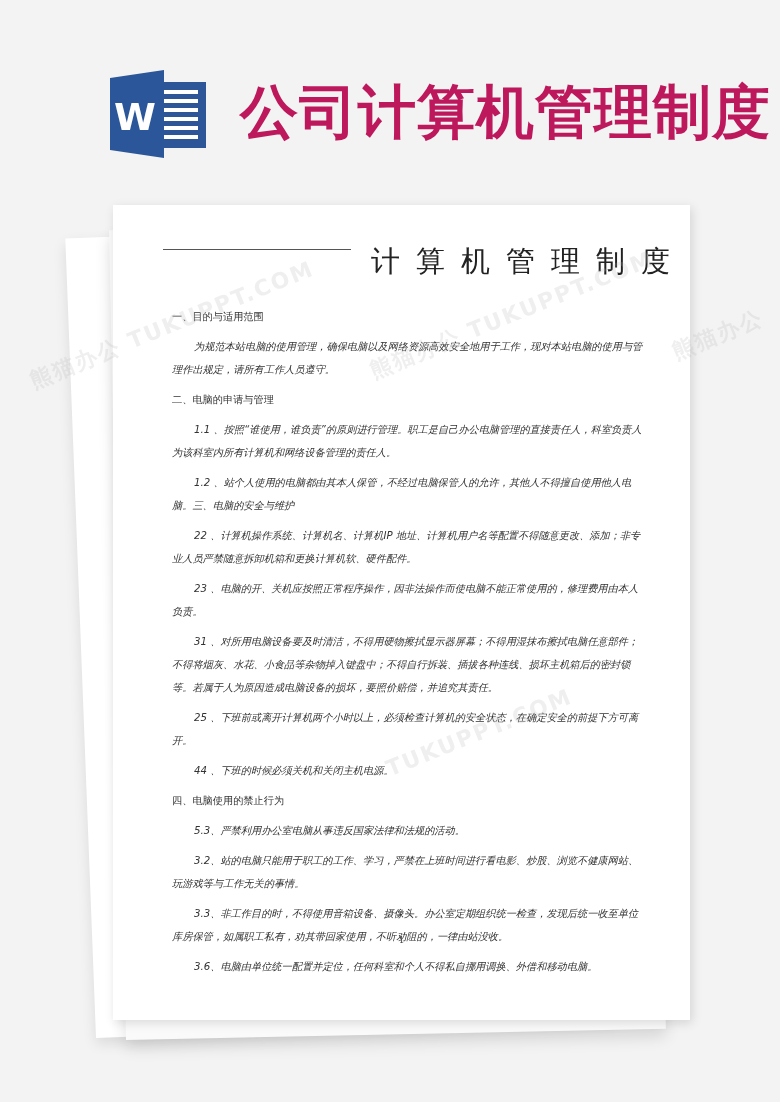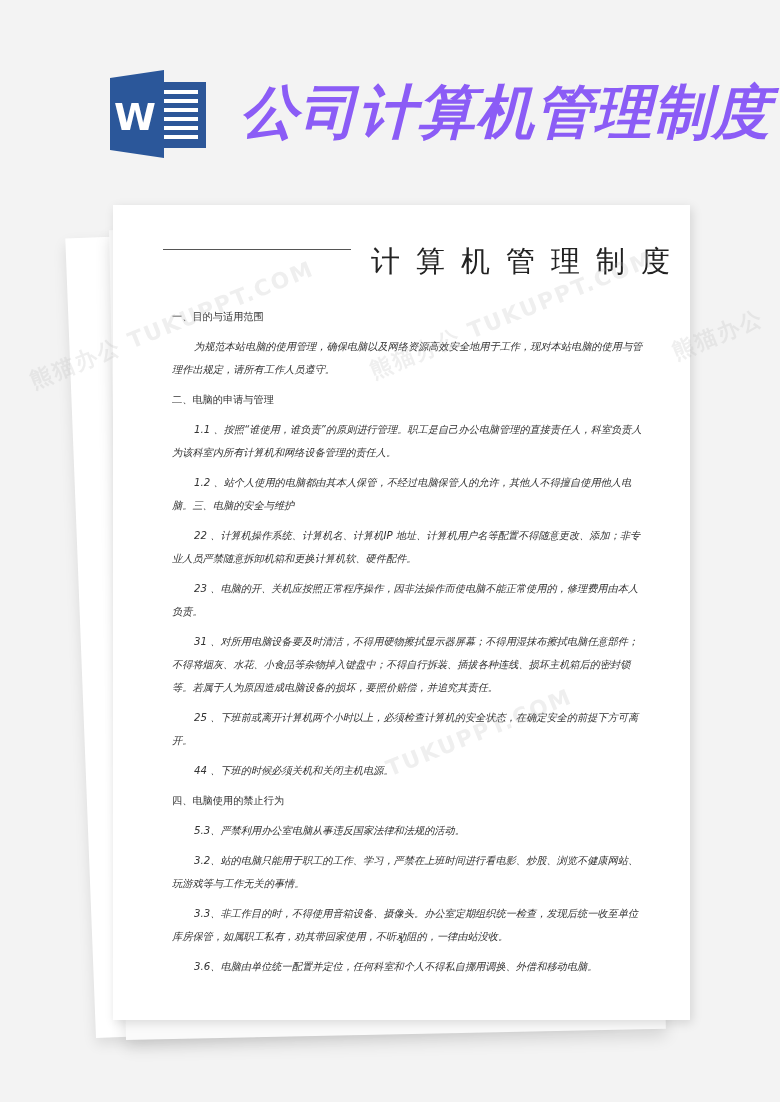--- a/index.html
+++ b/index.html
@@ -7,21 +7,21 @@
       width: 780px; height: 1102px; position: relative; overflow: hidden;
       background: #f3f3f3;
       font-family: "DejaVu Serif", "Liberation Serif", serif;
     }
     .banner { position: absolute; left: 0; top: 0; width: 780px; height: 190px; }
     .word-logo { position: absolute; left: 108px; top: 68px; width: 102px; height: 92px; }
     .banner-title {
       position: absolute; left: 240px; top: 72px;
       font-family: "DejaVu Sans", "Liberation Sans", sans-serif;
       font-weight: bold; font-size: 58px; letter-spacing: 1px;
-      color: #8b5cf6; white-space: nowrap; line-height: 80px; font-style: italic;
+      color: #be185d; white-space: nowrap; line-height: 80px;
     }
     .sheet-back2 {
       position: absolute; left: 96px; top: 238px; width: 520px; height: 800px;
       background: #fff; transform: rotate(-2.2deg); transform-origin: 0 100%;
       box-shadow: 0 6px 14px rgba(0,0,0,0.10);
     }
     .sheet-back1 {
       position: absolute; left: 126px; top: 230px; width: 540px; height: 810px;
       background: #fafafa; transform: rotate(-1.2deg); transform-origin: 0 100%;
       box-shadow: 0 8px 16px rgba(0,0,0,0.12);

